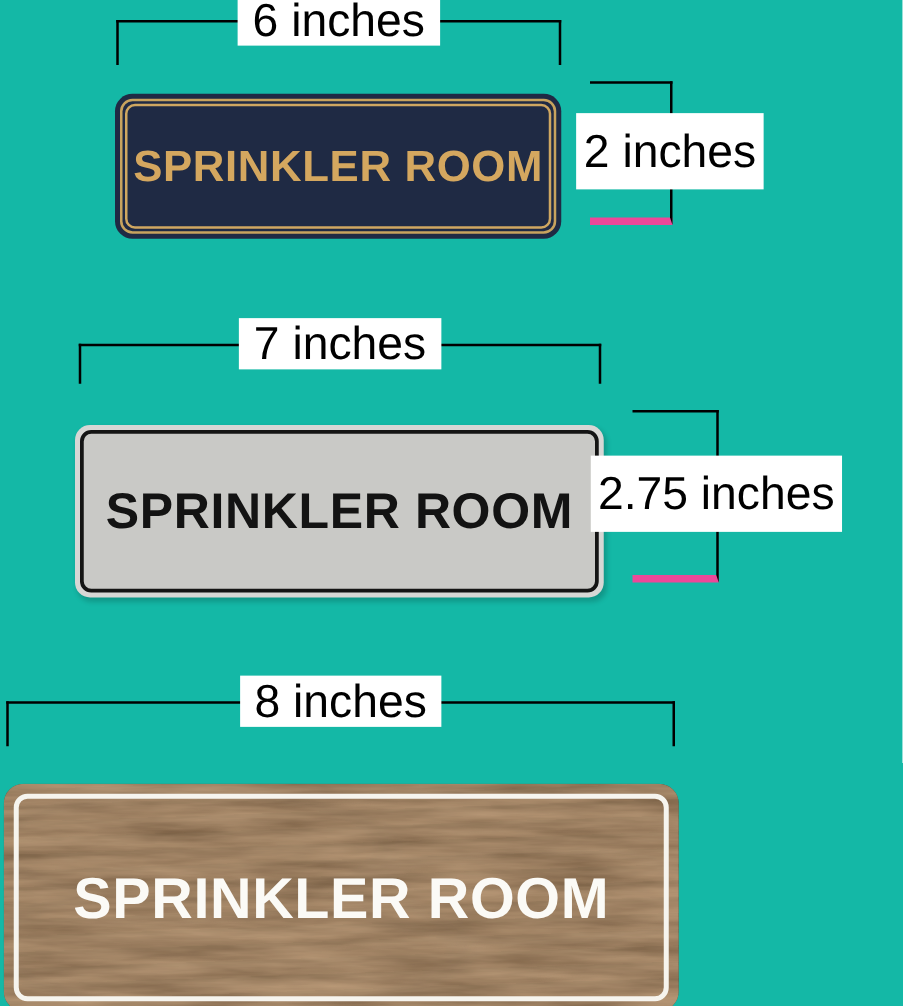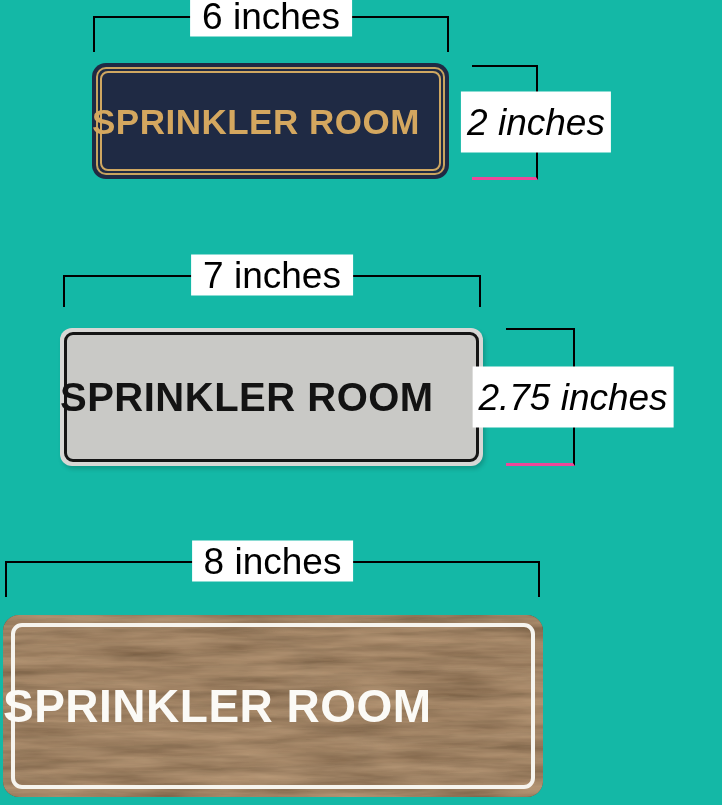--- a/index.html
+++ b/index.html
@@ -4,37 +4,37 @@
 <style>
   html,body { margin:0; padding:0; background:#ffffff; }
   .canvas {
     position:relative; width:722px; height:805px; background:#14b8a6;
     font-family:"Liberation Sans", sans-serif; overflow:hidden;
   }
 
   
   .hdim, .vdim { position:absolute; box-sizing:border-box; }
   .hdim { border-top:2px solid #000; border-left:2px solid #000; border-right:2px solid #000; }
-  .vdim { border-top:2px solid #000; border-right:2px solid #000; border-bottom:3px solid #ec4899;font-style:italic; }
+  .vdim { border-top:2px solid #000; border-right:2px solid #000; border-bottom:6px solid #ec4899; }
   .dim-label {
     position:absolute; white-space:nowrap; font-size:37px; line-height:1;
     color:#000; background:#fff;
   }
   .hdim .dim-label { top:-2px; left:50%; transform:translate(-50%,-50%); padding:2px 12px; }
   .vdim .dim-label { top:50%; right:0; transform:translate(50%,-50%); padding:12px 6px; }
 
   #dim-w1 { left:93px;  top:16px;  width:356px; height:36px; }
   #dim-h1 { left:472px; top:65px;  width:66px;  height:115px; }
   #dim-w2 { left:63px;  top:275px; width:418px; height:32px; }
   #dim-h2 { left:506px; top:328px; width:69px;  height:138px; }
   #dim-w3 { left:5px;   top:561px; width:535px; height:36px; }
   #dim-h3 { left:568px; top:615px; width:70px;  height:178px; }
 
   
-  .sign { position:absolute; display:flex; align-items:center; justify-content:flex-start; }
+  .sign { position:absolute; display:flex; align-items:center; justify-content:center;margin-top:12px; }
   .sign .inlay { position:absolute; pointer-events:none; }
   .sign-text { position:relative; z-index:3; font-weight:700; line-height:1; white-space:nowrap; }
 
   
   #sign1 { left:92px; top:63px; width:357px; height:116px; border-radius:14px; background:#1f2a44; }
   #sign1 .stripe-outer { inset:4px; border:2px solid #c8a35e; border-radius:10px; }
   #sign1 .stripe-inner { inset:8px; border:2px solid #cfa761; border-radius:8px; }
   #sign1 .sign-text { color:#d4a75f; font-size:35px; letter-spacing:0.5px; }
 
   

